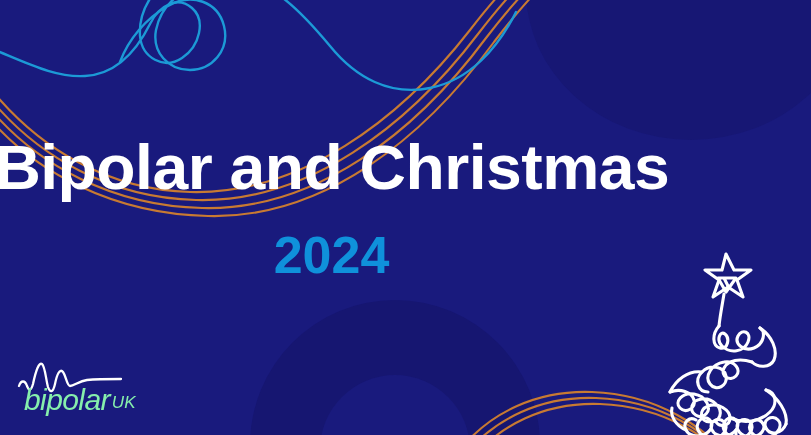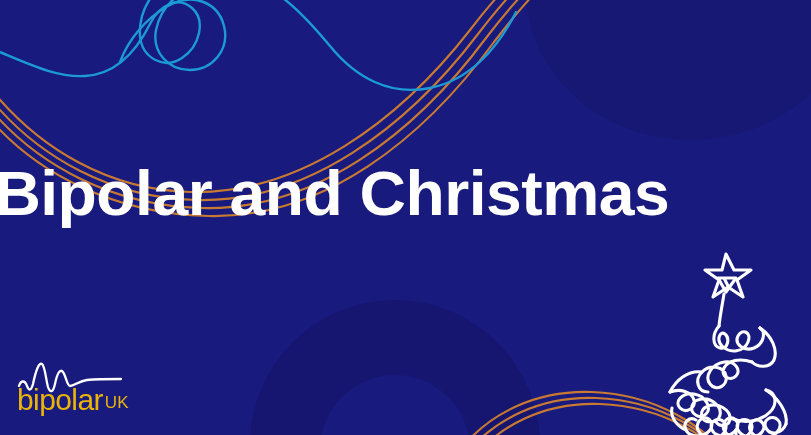--- a/index.html
+++ b/index.html
@@ -88,25 +88,26 @@
     font-size: 52px;
     font-weight: bold;
     line-height: 1;
     text-align: center;
     transform: translateY(6px);
   }
 
   
   #logo-wordmark {
     position: absolute;
-    left: 17px;
+    left: 24px;
     top: 385px;
-    color: #eab308;
+    color: #86efac;
     line-height: 1;
     white-space: nowrap;
+    font-style: italic;
   }
   #logo-word-main {
     font-size: 30px;
     font-weight: 400;
     letter-spacing: -0.6px;
   }
   #logo-word-uk {
     font-size: 17px;
     font-weight: 400;
     letter-spacing: 0.2px;
@@ -188,20 +189,21 @@
                C 66,166 76,174 70,182 C 64,190 50,190 46,182
                C 42,174 50,168 56,172"></path>
       <path d="M46,182 C 36,178 30,168 32,160"></path>
 
       <path d="M96,182 L96,196"></path>
     </g>
   </svg>
 
   <div id="title-block">
     <h1 id="page-title">Bipolar and Christmas</h1>
+    <div id="page-year">2024</div>
   </div>
 
   <svg class="deco" id="deco-logo" width="120" height="34" viewBox="0 0 120 34">
     <path d="M2,26 C 4,20 8,20 10,26 C 12,31 14,31 16,24
              C 19,10 22,2 25,4 C 28,6 29,20 31,27
              C 33,33 36,33 38,24 C 40,14 43,8 46,12
              C 49,16 50,26 53,26 C 57,26 62,21 70,20
              C 80,19 92,19 104,19" fill="none" stroke="#ffffff" stroke-width="2.3" stroke-linecap="round" stroke-linejoin="round"></path>
   </svg>
 

